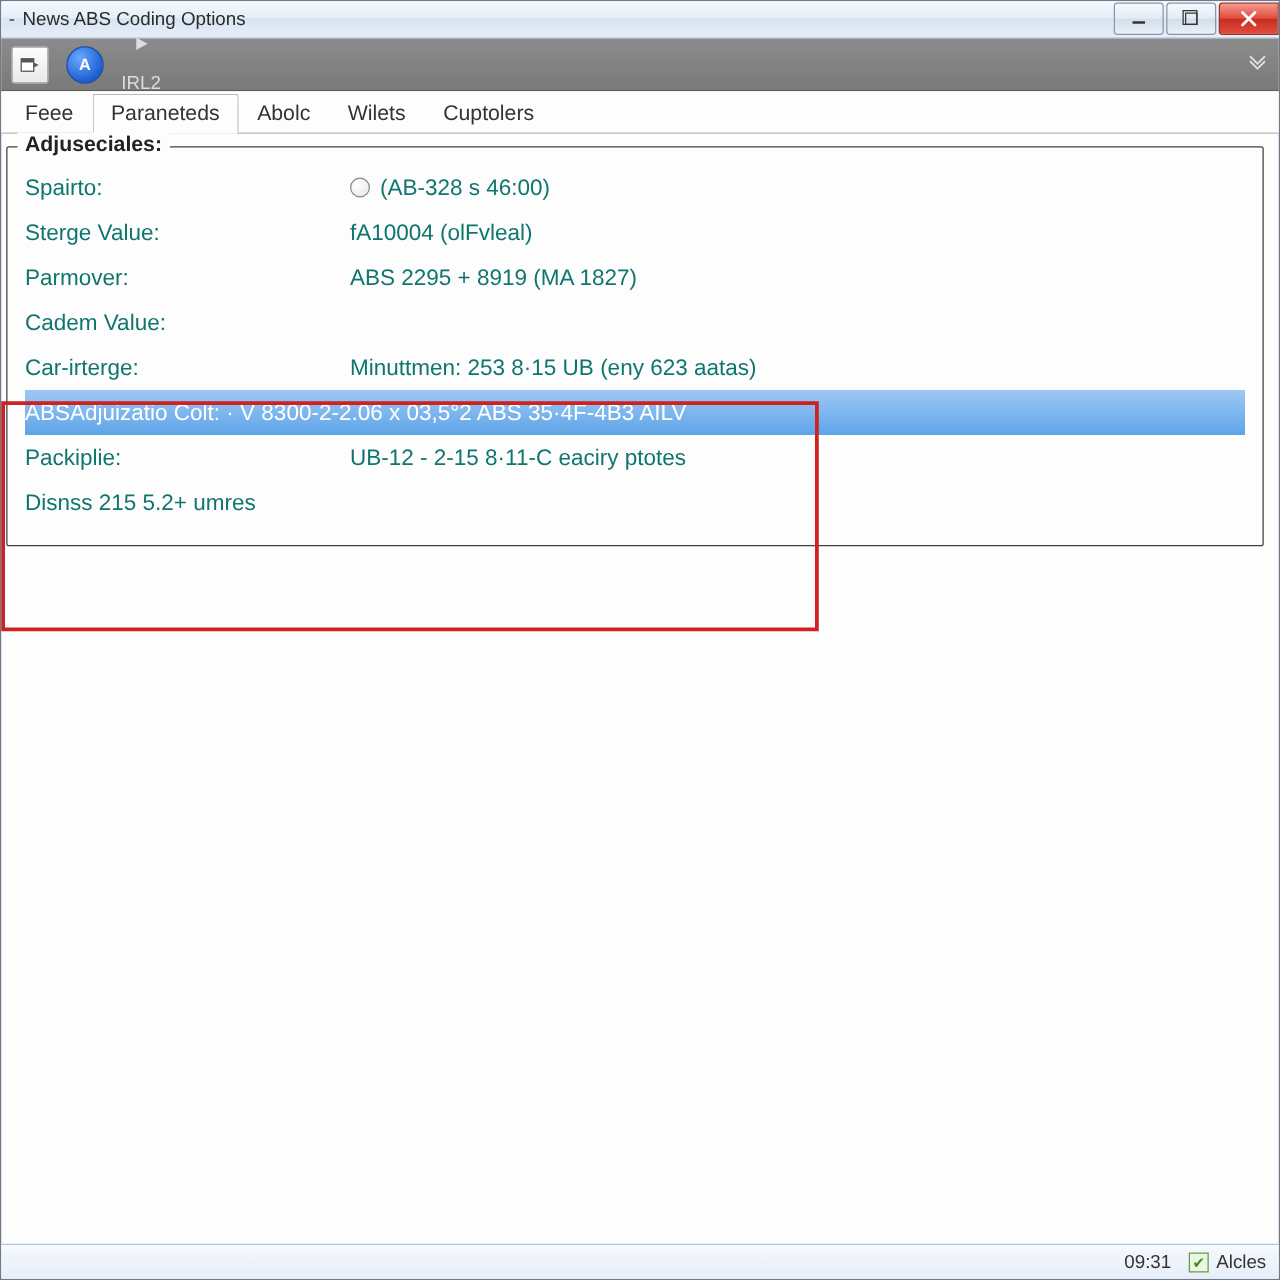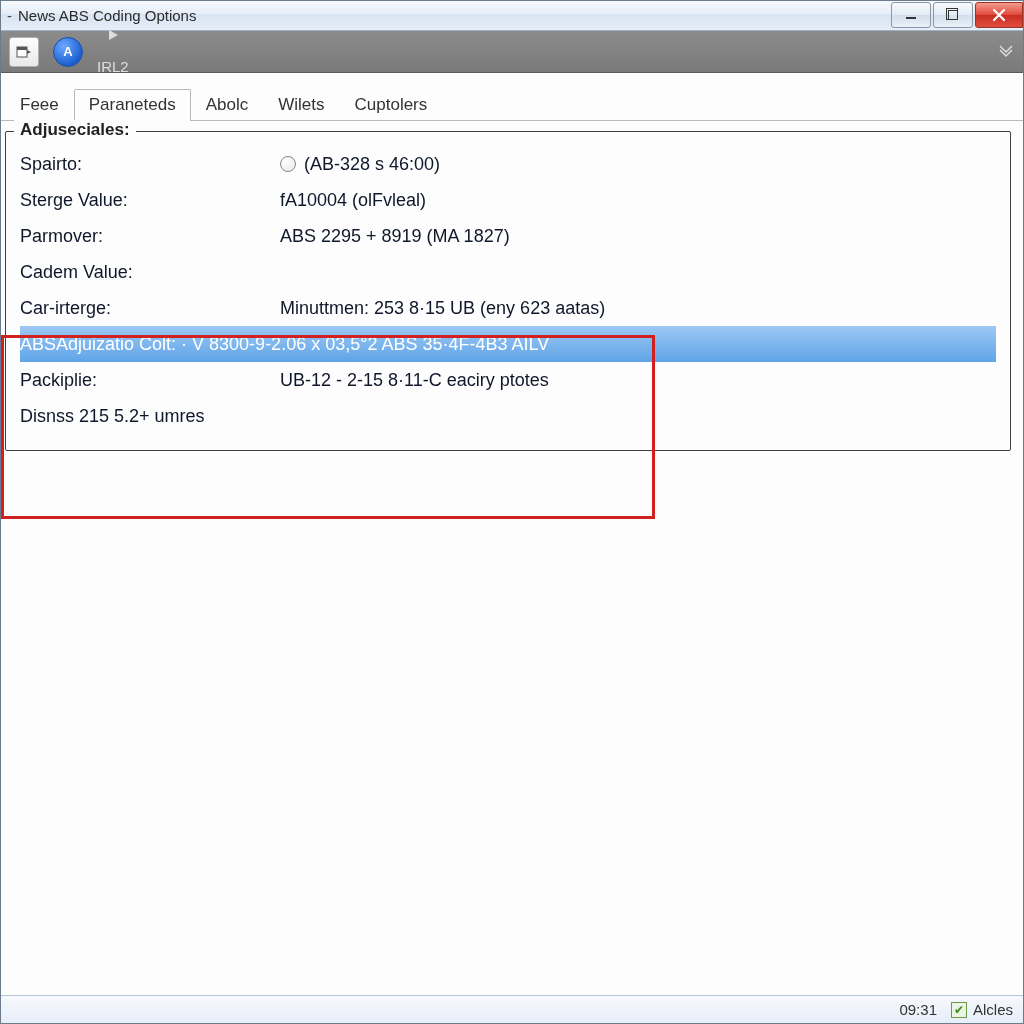--- a/index.html
+++ b/index.html
@@ -58,21 +58,21 @@
     border:1px solid #1a4fa8;
     display:flex; align-items:center; justify-content:center; color:#fff;
     font-size:13px; font-weight:bold;
   }
   .tool-play { color:#ddd; display:flex; align-items:center; gap:16px; font-size:15px;flex-direction:column;}
   .tool-play svg{ width:14px;height:14px; fill:#ddd;}
   .tool-spacer{ flex:1;}
   .tool-right svg{ width:18px;height:18px; stroke:#ddd; fill:none;}
   
   .tabs {
-    display:flex; align-items:flex-end; height:48px; padding-left:4px;
+    display:flex; align-items:flex-end; height:34px; padding-left:4px;
     background:#fdfdfd; border-bottom:1px solid #b9b9b9;
   }
   .tab {
     padding:5px 14px 6px 14px; font-size:17px; color:#333;
     border:1px solid transparent; border-bottom:none;
     position:relative; top:1px;
     cursor:default;
   }
   .tab.active {
     border-color:#b9b9b9; background:#fdfdfd;
@@ -82,21 +82,21 @@
   .content { flex:1; padding:10px 12px 0 4px; position:relative; }
   .fieldset {
     border:1px solid #404040; border-radius:2px;
     padding:14px 14px 16px 14px;
     position:relative;
   }
   .fieldset .legend {
     position:absolute; top:-12px; left:8px; background:#fdfdfd;
     padding:0 6px; font-size:17px; font-weight:600; color:#222;
   }
-  .row { display:flex; align-items:center; min-height:36px; font-size:18px; color:#0f172a;}
+  .row { display:flex; align-items:center; min-height:36px; font-size:18px; color:#0f766e;}
   .row .label { width:260px; flex:none; }
   .row .value { flex:1; display:flex; align-items:center; gap:8px; }
   .radio{
     width:16px;height:16px;border-radius:50%;
     border:1px solid #888; background:radial-gradient(circle at 35% 30%,#fff,#e6e6e6);
     flex:none;
   }
   .row.selected {
     background: linear-gradient(#9ec8f4,#5ea4e8);
     color:#fff;
@@ -208,21 +208,21 @@
       </div>
 
       <div class="row">
         <div class="label">Car-irterge:</div>
         <div class="value">
             <span>Minuttmen: 253 8·15 UB (eny 623 aatas)</span>
           </div>
       </div>
 
       <div class="row selected">
-        <div class="label" style="width:auto;">ABSAdjuizatio Colt: · V 8300-9-2.06 x 03,5°2 ABS 35·4F-4B3 AILV</div>
+        <div class="label" style="width:auto;">ABSAdjuizatio Colt: · V 8300-2-2.06 x 03,5°2 ABS 35·4F-4B3 AILV</div>
         <div class="value">
             <span></span>
           </div>
       </div>
 
       <div class="row">
         <div class="label">Packiplie:</div>
         <div class="value">
             <span>UB-12 - 2-15 8·11-C eaciry ptotes</span>
           </div>

